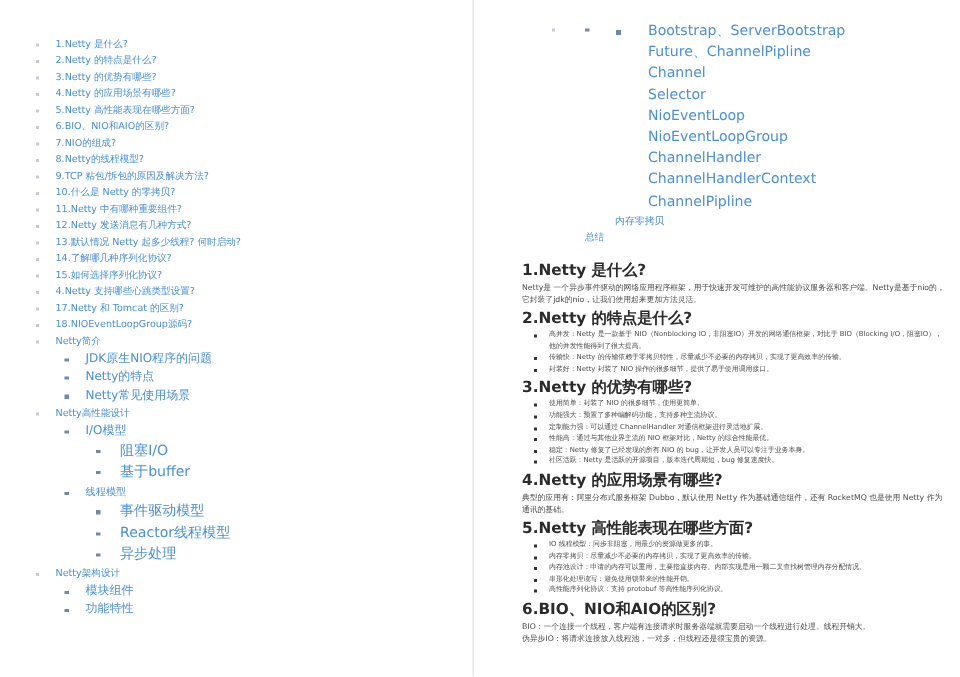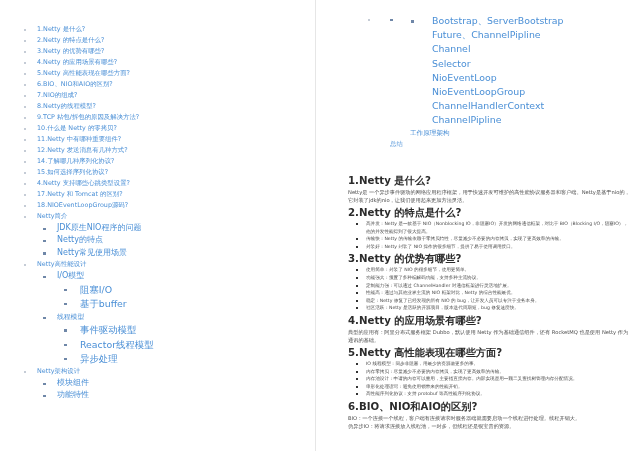--- a/index.html
+++ b/index.html
@@ -52,20 +52,21 @@
     <li class="l1"><span class="link">3.Netty 的优势有哪些?</span></li>
     <li class="l1"><span class="link">4.Netty 的应用场景有哪些?</span></li>
     <li class="l1"><span class="link">5.Netty 高性能表现在哪些方面?</span></li>
     <li class="l1"><span class="link">6.BIO、NIO和AIO的区别?</span></li>
     <li class="l1"><span class="link">7.NIO的组成?</span></li>
     <li class="l1"><span class="link">8.Netty的线程模型?</span></li>
     <li class="l1"><span class="link">9.TCP 粘包/拆包的原因及解决方法?</span></li>
     <li class="l1"><span class="link">10.什么是 Netty 的零拷贝?</span></li>
     <li class="l1"><span class="link">11.Netty 中有哪种重要组件?</span></li>
     <li class="l1"><span class="link">12.Netty 发送消息有几种方式?</span></li>
+    <li class="l1"><span class="link">13.默认情况 Netty 起多少线程? 何时启动?</span></li>
     <li class="l1"><span class="link">14.了解哪几种序列化协议?</span></li>
     <li class="l1"><span class="link">15.如何选择序列化协议?</span></li>
     <li class="l1"><span class="link">4.Netty 支持哪些心跳类型设置?</span></li>
     <li class="l1"><span class="link">17.Netty 和 Tomcat 的区别?</span></li>
     <li class="l1"><span class="link">18.NIOEventLoopGroup源码?</span></li>
 
     <li class="l1"><span class="link">Netty简介</span></li>
     <li class="l2"><span class="link">JDK原生NIO程序的问题</span></li>
     <li class="l2"><span class="link">Netty的特点</span></li>
     <li class="l2"><span class="link">Netty常见使用场景</span></li>
@@ -88,23 +89,24 @@
 <div class="divider"></div>
 
 <div class="page page-right">
   <ul class="toc-r">
     <li class="l3"><span class="link">Bootstrap、ServerBootstrap</span></li>
     <li class="l3"><span class="link">Future、ChannelPipline</span></li>
     <li class="l3"><span class="link">Channel</span></li>
     <li class="l3"><span class="link">Selector</span></li>
     <li class="l3"><span class="link">NioEventLoop</span></li>
     <li class="l3"><span class="link">NioEventLoopGroup</span></li>
+    <li class="l3"><span class="link">ChannelHandler</span></li>
     <li class="l3"><span class="link">ChannelHandlerContext</span></li>
     <li class="l3"><span class="link">ChannelPipline</span></li>
-    <li class="l2"><span class="link">工作原理架构</span></li>
+    <li class="l2"><span class="link">内存零拷贝</span></li>
     <li class="l1"><span class="link">总结</span></li>
   </ul>
 
   <div class="article">
     <h2>1.Netty 是什么?</h2>
     <p>Netty是 一个异步事件驱动的网络应用程序框架，用于快速开发可维护的高性能协议服务器和客户端。Netty是基于nio的，它封装了jdk的nio，让我们使用起来更加方法灵活。</p>
 
     <h2>2.Netty 的特点是什么?</h2>
     <ul class="bl">
       <li>高并发：Netty 是一款基于 NIO（Nonblocking IO，非阻塞IO）开发的网络通信框架，对比于 BIO（Blocking I/O，阻塞IO），他的并发性能得到了很大提高。</li>

